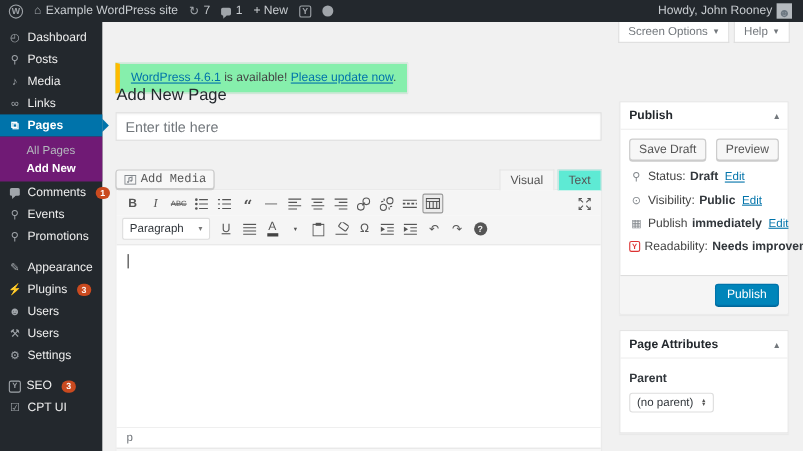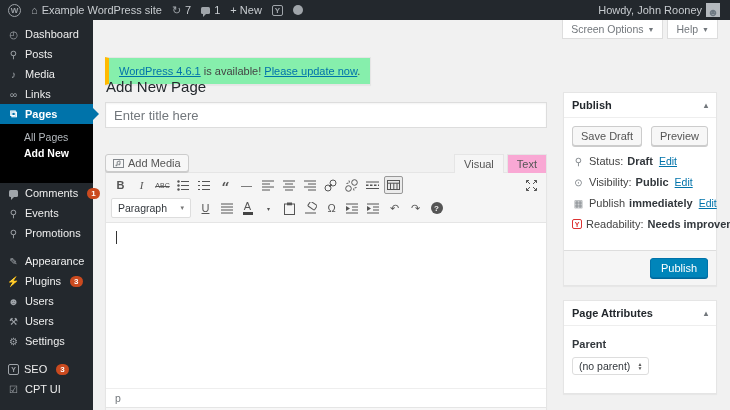--- a/index.html
+++ b/index.html
@@ -26,21 +26,21 @@
 
   
   #sidebar { position:absolute; top:20px; left:0; bottom:0; width:93px; background:#23282d;
     font-size:11px; color:#eee; z-index:50; padding-top:4px; }
   .mi { height:20px; display:flex; align-items:center; gap:5px; padding-left:7px; position:relative; cursor:pointer; color:#eee; }
   .mi .ic { width:13px; text-align:center; color:#a0a5aa; font-size:10px; flex:none; }
   .mi.active { background:#0073aa; color:#fff; font-weight:bold; }
   .mi.active .ic { color:#fff; }
   .mi.active::after { content:""; position:absolute; right:-12px; top:50%; margin-top:-6px;
     border:6px solid transparent; border-left-color:#0073aa; }
-  .submenu { background:#000000; padding:5px 0 22px; }
+  .submenu { background:#701a75; padding:5px 0 4px; }
   .smi { height:16px; display:flex; align-items:center; padding-left:24px; color:#b4b9be; font-size:10.5px; cursor:pointer; }
   .smi.current { color:#fff; font-weight:bold; }
   .badge { background:#ca4a1f; color:#fff; border-radius:9px; font-size:8px; padding:1px 4px;
     margin-left:4px; font-weight:bold; line-height:9px; }
   .menu-gap { height:8px; }
   .yoast-sb { width:11px; height:11px; border:1px solid #a0a5aa; border-radius:2px; color:#a0a5aa;
     display:inline-flex; align-items:center; justify-content:center; font-size:7px; font-weight:bold; margin-left:1px; flex:none;}
   .collapse-ic { width:11px; height:11px; background:#a0a5aa; color:#23282d; border-radius:50%;
     display:inline-flex; align-items:center; justify-content:center; font-size:7px; flex:none; margin-left:1px;}
   .mi.dim { color:#a0a5aa; }
@@ -59,24 +59,24 @@
   #page-title { position:absolute; top:58px; left:13px; font-size:15px; font-weight:400; color:#23282d; }
 
   #editor-col { position:absolute; left:12px; top:82px; width:442px; }
   #title-input { width:100%; height:26px; border:1px solid #ddd; background:#fff; padding:0 8px;
     font-size:13px; font-family:"Liberation Sans",sans-serif; color:#32373c;
     box-shadow:inset 0 1px 2px rgba(0,0,0,.05); }
   #title-input::placeholder { color:#72777c; opacity:1; }
 
   .editor-top { display:flex; justify-content:space-between; align-items:flex-end; margin-top:25px; }
   #add-media-btn { background:#f7f7f7; border:1px solid #ccc; border-radius:3px; padding:2px 7px;
-    font-size:11px; color:#555; display:flex; align-items:center; gap:4px; cursor:pointer; box-shadow:0 1px 0 #ccc; }
+    font-size:11px; color:#555; display:flex; align-items:center; gap:4px; cursor:pointer; box-shadow:0 1px 0 #ccc;font-family:Liberation Mono, monospace; }
   .ed-tabs { display:flex; }
   .ed-tab { padding:3px 9px; font-size:11px; color:#555; border:1px solid #e5e5e5; border-bottom:none;
-    background:#f9a8d4; cursor:pointer; margin-left:3px; position:relative; top:1px; }
+    background:#5eead4; cursor:pointer; margin-left:3px; position:relative; top:1px; }
   .ed-tab.active { background:#f5f5f5; }
 
   #editor-box { border:1px solid #e5e5e5; background:#fff; margin-top:0; box-shadow:0 1px 1px rgba(0,0,0,.04); }
   .mce-toolbar { background:#f5f5f5; padding:2px 4px; display:flex; align-items:center; }
   .mce-toolbar.r1 { border-bottom:none; padding-top:3px; }
   .mce-toolbar.r2 { padding-bottom:4px; }
   .tb { min-width:19px; height:18px; display:inline-flex; align-items:center; justify-content:center;
     border:1px solid transparent; border-radius:2px; color:#555; font-size:11px; margin:0 1px; cursor:pointer; }
   .tb.pressed { background:#ebebeb; border-color:#999; }
   .tb svg { display:block; }

